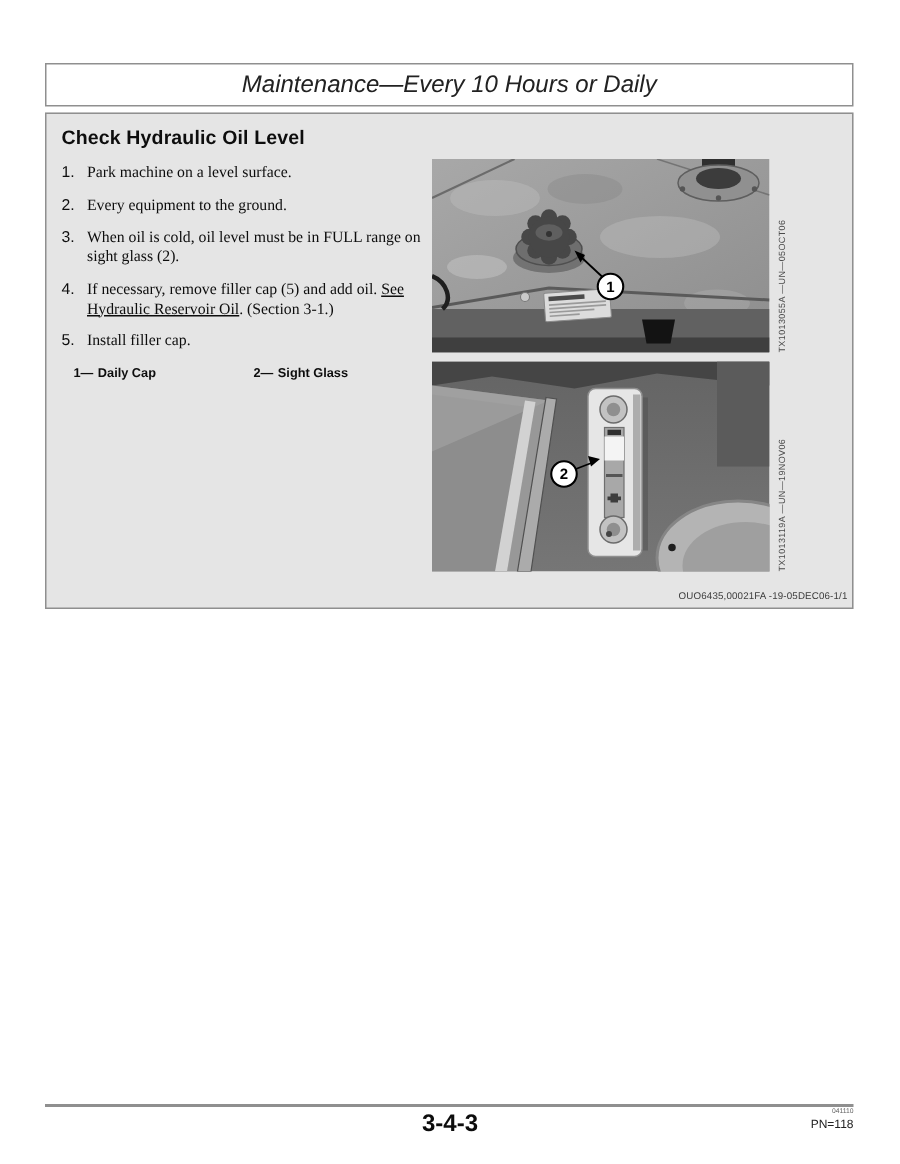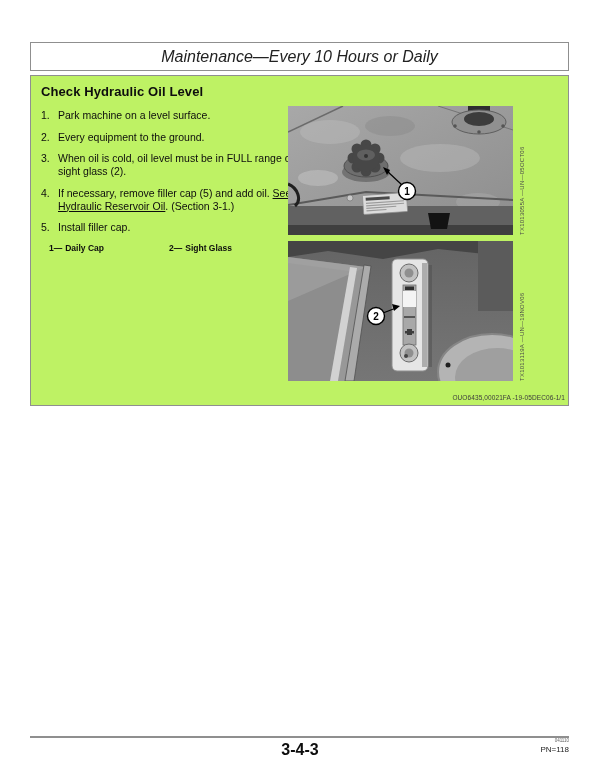--- a/index.html
+++ b/index.html
@@ -8,35 +8,35 @@
     font-family:"Liberation Sans",sans-serif;color:#111;
     -webkit-font-smoothing:antialiased;
   }
   .header-box{
     position:absolute;left:30px;top:42px;width:537px;height:27px;
     border:1px solid #8f8f8f;display:flex;align-items:center;justify-content:center;
     font-style:italic;font-size:16px;color:#222;
   }
   .content-box{
     position:absolute;left:30px;top:75px;width:537px;height:329px;
-    border:1px solid #8f8f8f;background:#bef264;
+    border:1px solid #8f8f8f;background:#e5e5e5;
   }
   .section-title{
     position:absolute;left:10px;top:8px;margin:0;
     font-size:13px;font-weight:bold;color:#0d0d0d;letter-spacing:.1px;
   }
   .text-col{position:absolute;left:10px;top:33px;width:260px;}
   .important{
     margin:0 0 12px 0;font-weight:bold;font-size:10.5px;line-height:14px;
     padding-left:29px;text-indent:-29px;color:#0d0d0d;
   }
   .steps{list-style:none;margin:0;padding:0;font-size:10.5px;color:#0d0d0d;}
   .step{display:flex;margin-bottom:8.5px;line-height:13px;}
   .step .num{width:17px;flex:none;}
-  .step .body{flex:1;}
+  .step .body{flex:1;font-family:Liberation Serif, serif;}
   .xref{text-decoration:underline;}
   .legend{display:flex;margin-top:8px;margin-left:8px;font-size:8.5px;font-weight:bold;color:#0d0d0d;}
   .legend .lg-item{display:flex;gap:3px;}
   .legend .lg-item:first-child{width:120px;flex:none;}
   .photo{position:absolute;left:257px;width:225px;display:block;}
   .photo-1{top:30px;height:129px;}
   .photo-2{top:165px;height:140px;}
   .vcap{
     position:absolute;left:486px;width:12px;
     writing-mode:vertical-rl;transform:rotate(180deg);

